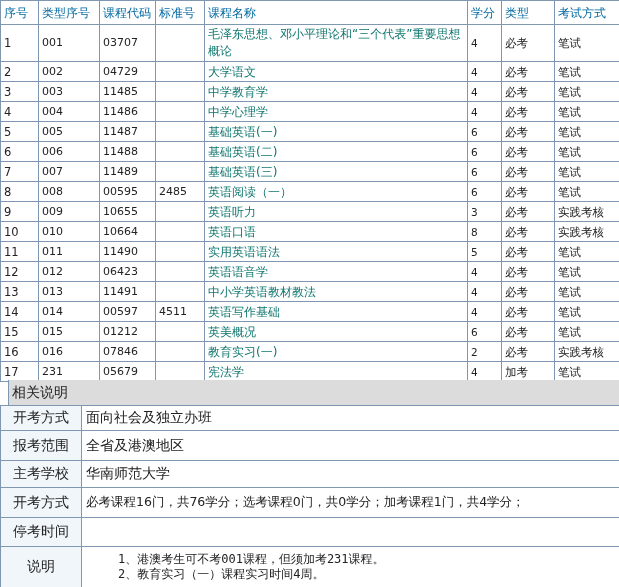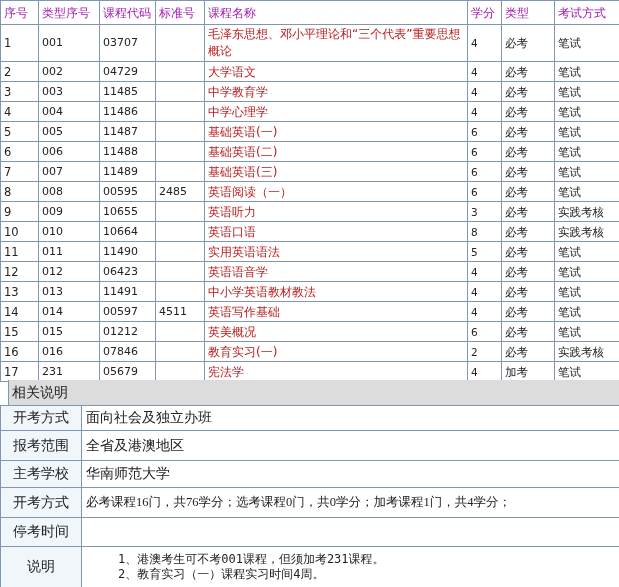--- a/index.html
+++ b/index.html
@@ -2,34 +2,34 @@
 <html><head>
 <meta charset="utf-8">
 <style>
   html, body { margin: 0; padding: 0; background: #ffffff; }
   body { width: 619px; height: 587px; overflow: hidden; position: relative;
          font-family: "DejaVu Sans", "Liberation Sans", sans-serif; font-size: 12px; color: #222; }
   table { border-collapse: collapse; }
   #courses { position: absolute; left: 0; top: 0; width: 640px; table-layout: fixed; }
   #courses td, #courses th { border: 1px solid #8097b1; padding: 0 3px; font-weight: normal; text-align: left;
       vertical-align: middle; font-size: 11.5px; line-height: 16px; white-space: nowrap; overflow: hidden; }
-  #courses th { height: 23px; font-size: 12px; color: #a21caf; }
+  #courses th { height: 23px; font-size: 12px; color: #0369a1; }
   #courses td { height: 19px; color: #222; }
-  #courses td.name { color: #b91c1c; font-size: 12px; white-space: normal; }
+  #courses td.name { color: #0f766e; font-size: 12px; white-space: normal; }
   #courses td.mono { font-family: "DejaVu Sans", sans-serif; font-size: 11px; border-radius: 13px; }
   #courses tr.tall td { height: 36px; }
   #courses td.name.wrap { line-height: 17px; vertical-align: middle; }
   #courses td.credit { font-size: 10.5px; }
 
   #notes-head { position: absolute; left: 8px; top: 380px; width: 619px; height: 25px; background: #dcdcdc;
       font-size: 14px; line-height: 25px; padding-left: 3px; box-sizing: border-box; color: #222;
       border-left: 1px solid #8097b1; }
   #notes { position: absolute; left: 0; top: 405px; width: 640px; table-layout: fixed; }
   #notes td { border-top: 1px solid #8097b1; border-bottom: 1px solid #8097b1; border-left: 1px solid #8097b1;
-      font-size: 14px; color: #222; padding: 0 4px; vertical-align: middle; font-family: Liberation Serif, serif; }
+      font-size: 14px; color: #222; padding: 0 4px; vertical-align: middle; }
   #notes td.label { width: 72px; background: #f1f6fb; text-align: center; border-right: 1px solid #8097b1; }
   #notes td.value { border-right: none; }
   #notes td.small { font-size: 12px; line-height: 15px; padding-left: 36px; font-family: "DejaVu Sans Mono", monospace; }
   #notes tr.r1 td { height: 24px; }
   #notes tr.r2 td { height: 29px; }
   #notes tr.r3 td { height: 26px; }
   #notes tr.r4 td { height: 29px; }
   #notes tr.r5 td { height: 28px; }
   #notes tr.r6 td { height: 40px; }
 </style>

